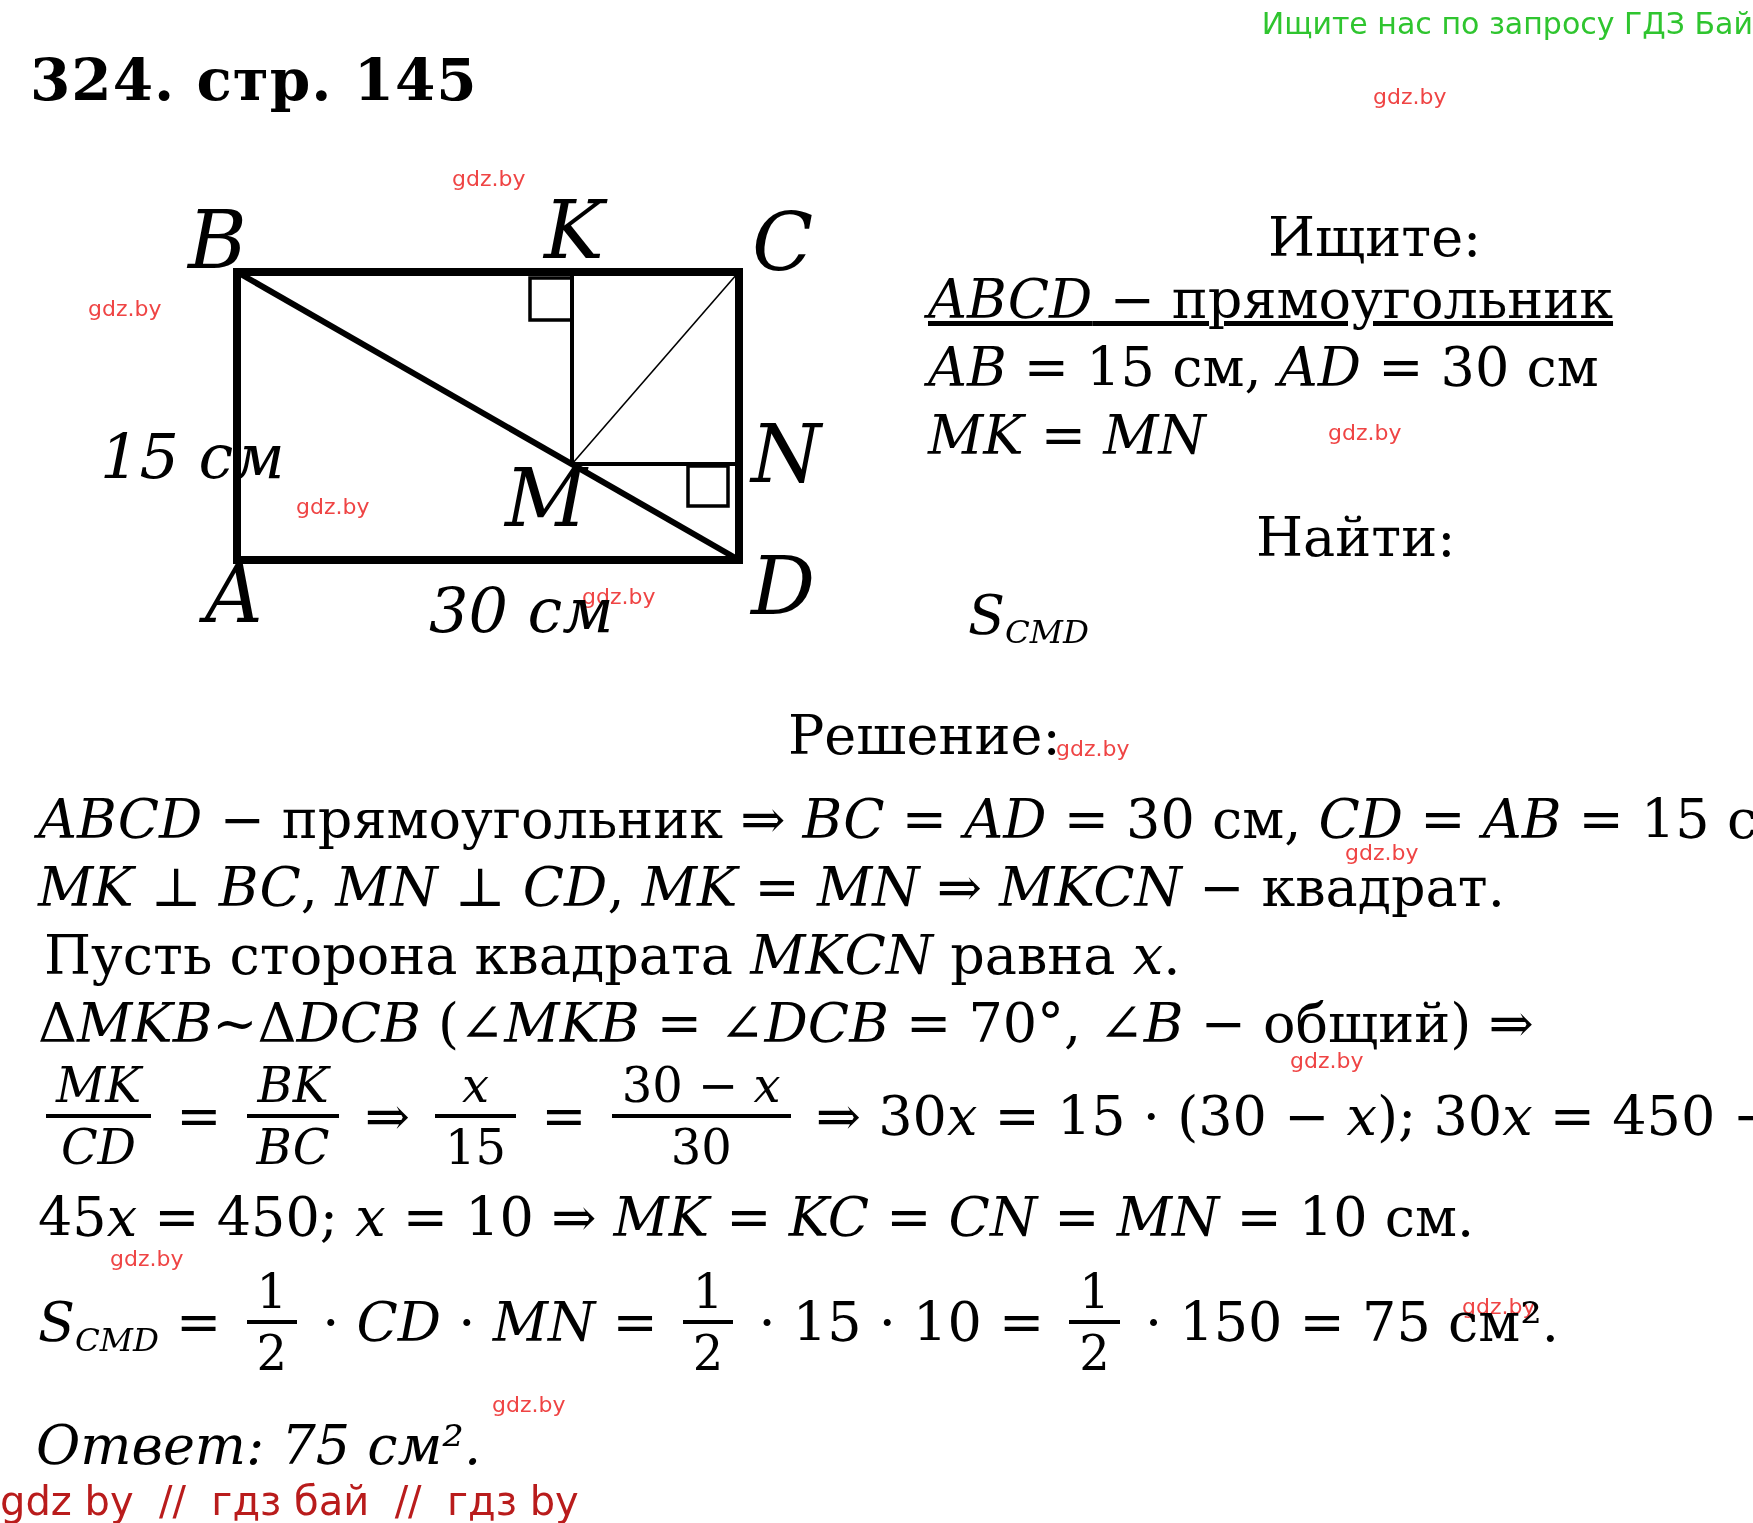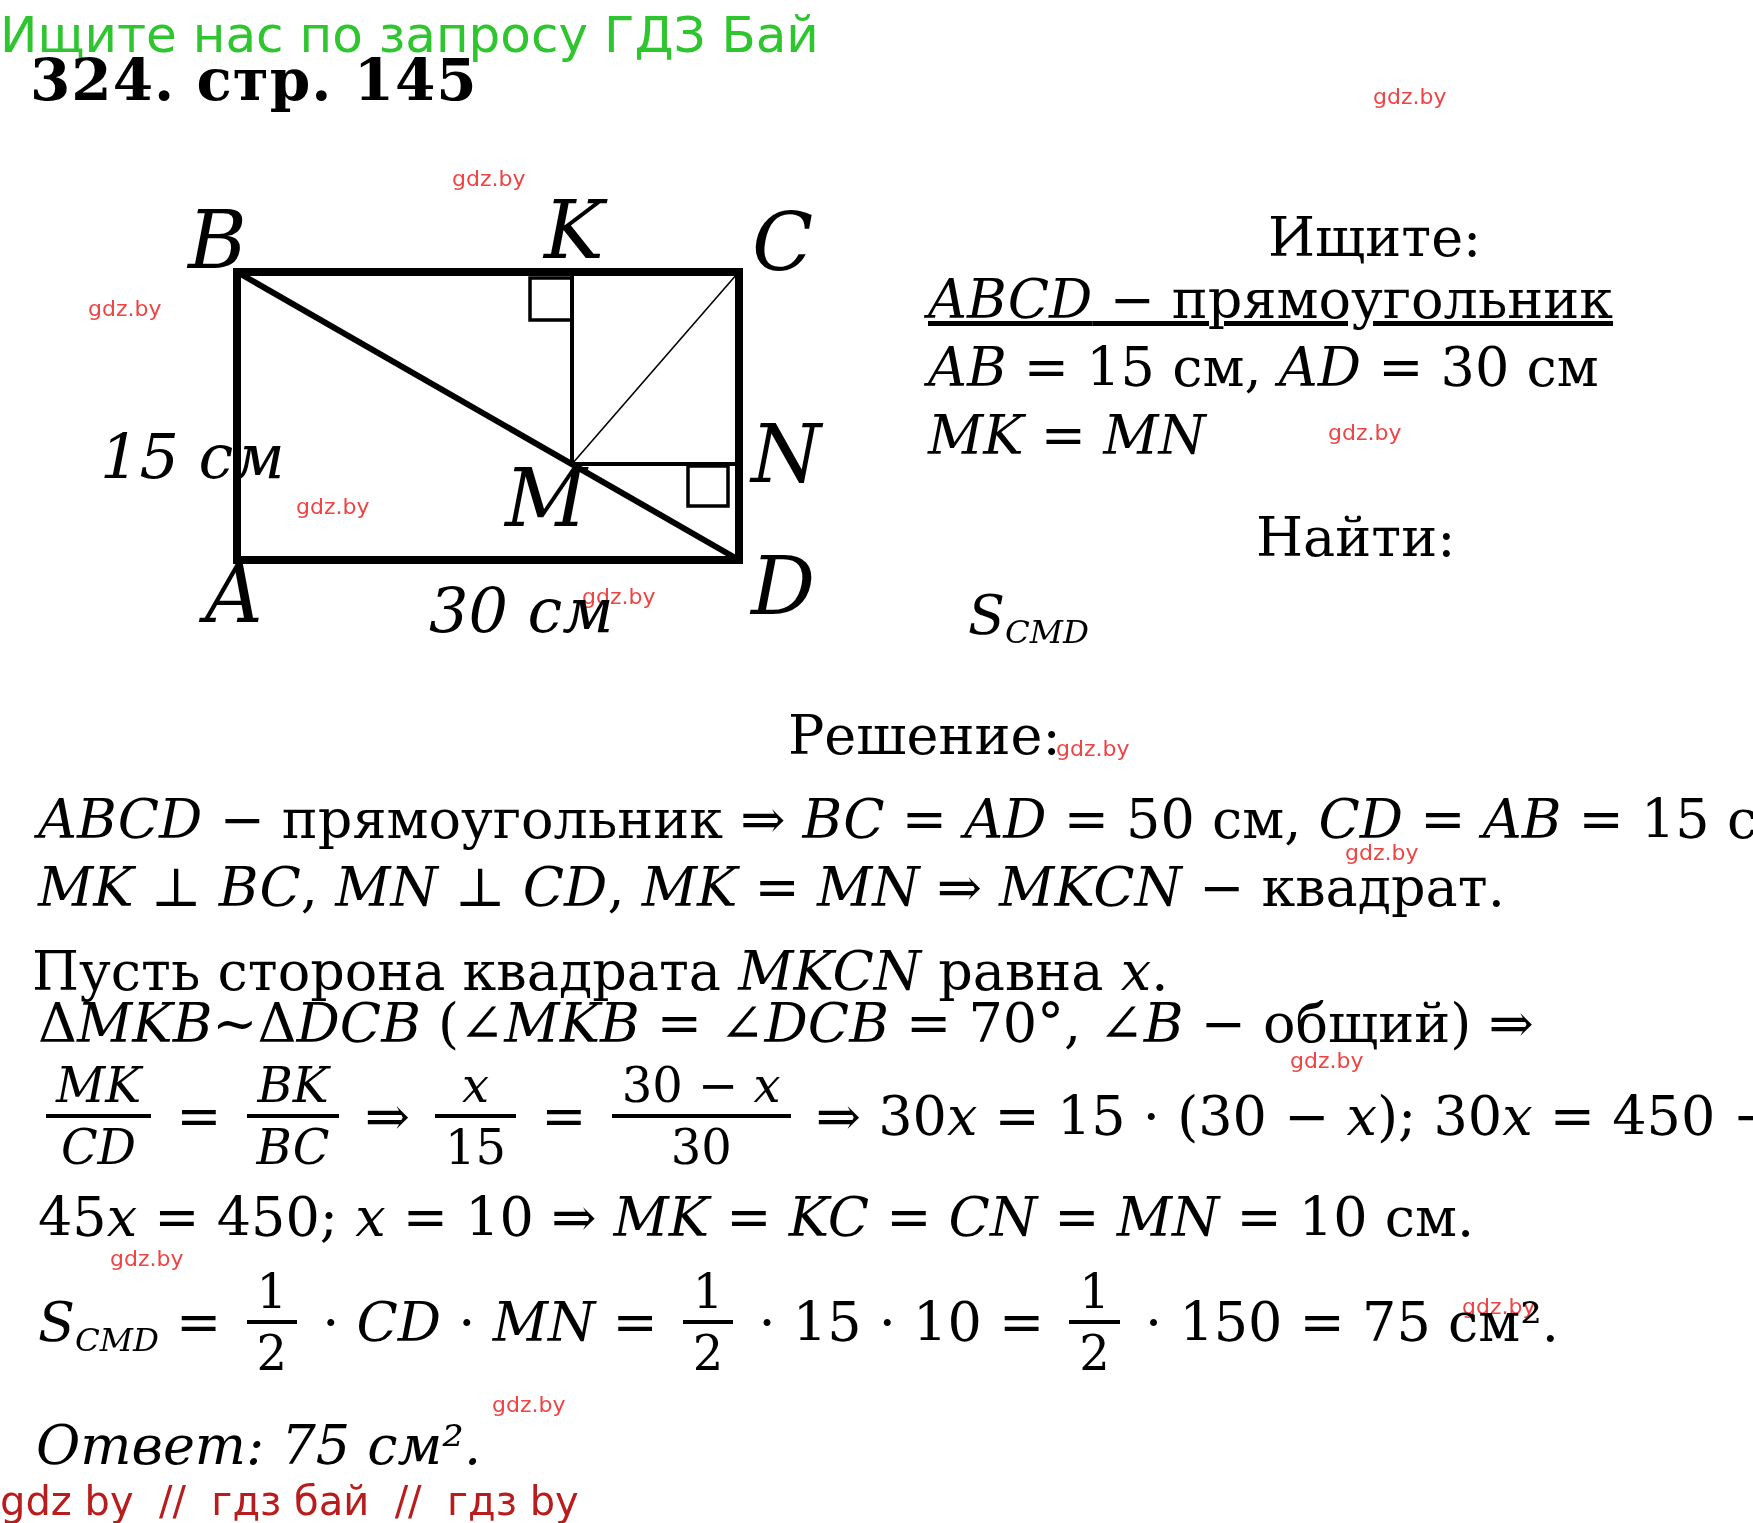--- a/index.html
+++ b/index.html
@@ -1,21 +1,21 @@
 <!DOCTYPE html>
 <html><head>
 <meta charset="utf-8">
 <style>
   html,body{margin:0;padding:0;background:#ffffff;}
   #page{position:relative;width:1753px;height:1523px;background:#fff;overflow:hidden;
         font-family:"DejaVu Serif","Liberation Serif",serif;color:#000;}
   .abs{position:absolute;}
-  .green-header{left:0;top:6px;width:100%;text-align:left;
+  .green-header{left:0;top:6px;width:100%;text-align:right;
         font-family:"DejaVu Sans","Liberation Sans",sans-serif;
-        font-size:50px;color:#2fc52f;}
+        font-size:30px;color:#2fc52f;}
   .doc-title{left:30px;top:46px;font-weight:bold;font-size:58px;letter-spacing:1px;}
   .wm{font-family:"DejaVu Sans","Liberation Sans",sans-serif;font-size:22px;color:#ef4444;white-space:pre;}
   .heading{font-size:54px;}
   .mathline{font-size:54px;white-space:pre;line-height:1.18;}
   .mathrow{display:flex;align-items:center;font-size:54px;white-space:pre;height:140px;}
   .v{font-style:italic;}
   .t{font-style:normal;}
   .frac{display:inline-block;text-align:center;vertical-align:middle;margin:0 8px;}
   .frac .num{display:block;padding:0 10px 4px;font-size:48px;line-height:1.05;}
   .frac .den{display:block;border-top:4px solid #000;padding:4px 10px 0;font-size:48px;line-height:1.05;}
@@ -73,23 +73,23 @@
 
   <div class="abs heading" style="left:1268px;top:206px;">Ищите:</div>
   <div class="abs mathline" style="left:928px;top:268px;text-decoration:underline;"><span class="v">ABCD</span><span class="t"> − прямоугольник</span></div>
   <div class="abs mathline" style="left:928px;top:336px;"><span class="v">AB</span><span class="t"> = 15 см, </span><span class="v">AD</span><span class="t"> = 30 см</span></div>
   <div class="abs heading" style="left:1256px;top:506px;">Найти:</div>
   <div class="abs mathline" style="left:928px;top:404px;"><span class="v">MK</span><span class="t"> = </span><span class="v">MN</span></div>
   <div class="abs mathline" style="left:968px;top:584px;"><span class="v">S</span><span class="ssub">CMD</span></div>
 
   <div class="abs heading" style="left:788px;top:704px;">Решение:</div>
 
-  <div class="abs mathline" style="left:38px;top:788px;"><span class="v">ABCD</span><span class="t"> − прямоугольник ⇒ </span><span class="v">BC</span><span class="t"> = </span><span class="v">AD</span><span class="t"> = 50 см, </span><span class="v">CD</span><span class="t"> = </span><span class="v">AB</span><span class="t"> = 15 см.</span></div>
+  <div class="abs mathline" style="left:38px;top:788px;"><span class="v">ABCD</span><span class="t"> − прямоугольник ⇒ </span><span class="v">BC</span><span class="t"> = </span><span class="v">AD</span><span class="t"> = 30 см, </span><span class="v">CD</span><span class="t"> = </span><span class="v">AB</span><span class="t"> = 15 см.</span></div>
   <div class="abs mathline" style="left:38px;top:856px;"><span class="v">MK</span><span class="t"> ⊥ </span><span class="v">BC</span><span class="t">, </span><span class="v">MN</span><span class="t"> ⊥ </span><span class="v">CD</span><span class="t">, </span><span class="v">MK</span><span class="t"> = </span><span class="v">MN</span><span class="t"> ⇒ </span><span class="v">MKCN</span><span class="t"> − квадрат.</span></div>
-  <div class="abs mathline" style="left:32px;top:924px;margin-top:16px;"><span class="t">Пусть сторона квадрата </span><span class="v">MKCN</span><span class="t"> равна </span><span class="v">x</span><span class="t">.</span></div>
+  <div class="abs mathline" style="left:44px;top:924px;"><span class="t">Пусть сторона квадрата </span><span class="v">MKCN</span><span class="t"> равна </span><span class="v">x</span><span class="t">.</span></div>
   <div class="abs mathline" style="left:38px;top:992px;"><span class="t">Δ</span><span class="v">MKB</span><span class="t">~Δ</span><span class="v">DCB</span><span class="t"> (∠</span><span class="v">MKB</span><span class="t"> = ∠</span><span class="v">DCB</span><span class="t"> = 70°, ∠</span><span class="v">B</span><span class="t"> − общий) ⇒</span></div>
   <div class="abs mathrow" style="left:38px;top:1046px;"><span class="frac"><span class="num"><span class="v">MK</span></span><span class="den"><span class="v">CD</span></span></span><span class="t"> = </span><span class="frac"><span class="num"><span class="v">BK</span></span><span class="den"><span class="v">BC</span></span></span><span class="t"> ⇒ </span><span class="frac"><span class="num"><span class="v">x</span></span><span class="den"><span class="t">15</span></span></span><span class="t"> = </span><span class="frac"><span class="num"><span class="t">30 − </span><span class="v">x</span></span><span class="den"><span class="t">30</span></span></span><span class="t"> ⇒ 30</span><span class="v">x</span><span class="t"> = 15 · (30 − </span><span class="v">x</span><span class="t">); 30</span><span class="v">x</span><span class="t"> = 450 − 15</span></div>
   <div class="abs mathline" style="left:38px;top:1186px;"><span class="t">45</span><span class="v">x</span><span class="t"> = 450; </span><span class="v">x</span><span class="t"> = 10 ⇒ </span><span class="v">MK</span><span class="t"> = </span><span class="v">KC</span><span class="t"> = </span><span class="v">CN</span><span class="t"> = </span><span class="v">MN</span><span class="t"> = 10 см.</span></div>
   <div class="abs mathrow" style="left:38px;top:1252px;"><span class="v">S</span><span class="ssub">CMD</span><span class="t"> = </span><span class="frac"><span class="num"><span class="t">1</span></span><span class="den"><span class="t">2</span></span></span><span class="t"> · </span><span class="v">CD</span><span class="t"> · </span><span class="v">MN</span><span class="t"> = </span><span class="frac"><span class="num"><span class="t">1</span></span><span class="den"><span class="t">2</span></span></span><span class="t"> · 15 · 10 = </span><span class="frac"><span class="num"><span class="t">1</span></span><span class="den"><span class="t">2</span></span></span><span class="t"> · 150 = 75 см².</span></div>
 
   <div class="abs answer" style="left:36px;top:1414px;">Ответ: 75 см².</div>
 
   <div class="abs footer">gdz by  //  гдз бай  //  гдз by</div>
 
 </div>

